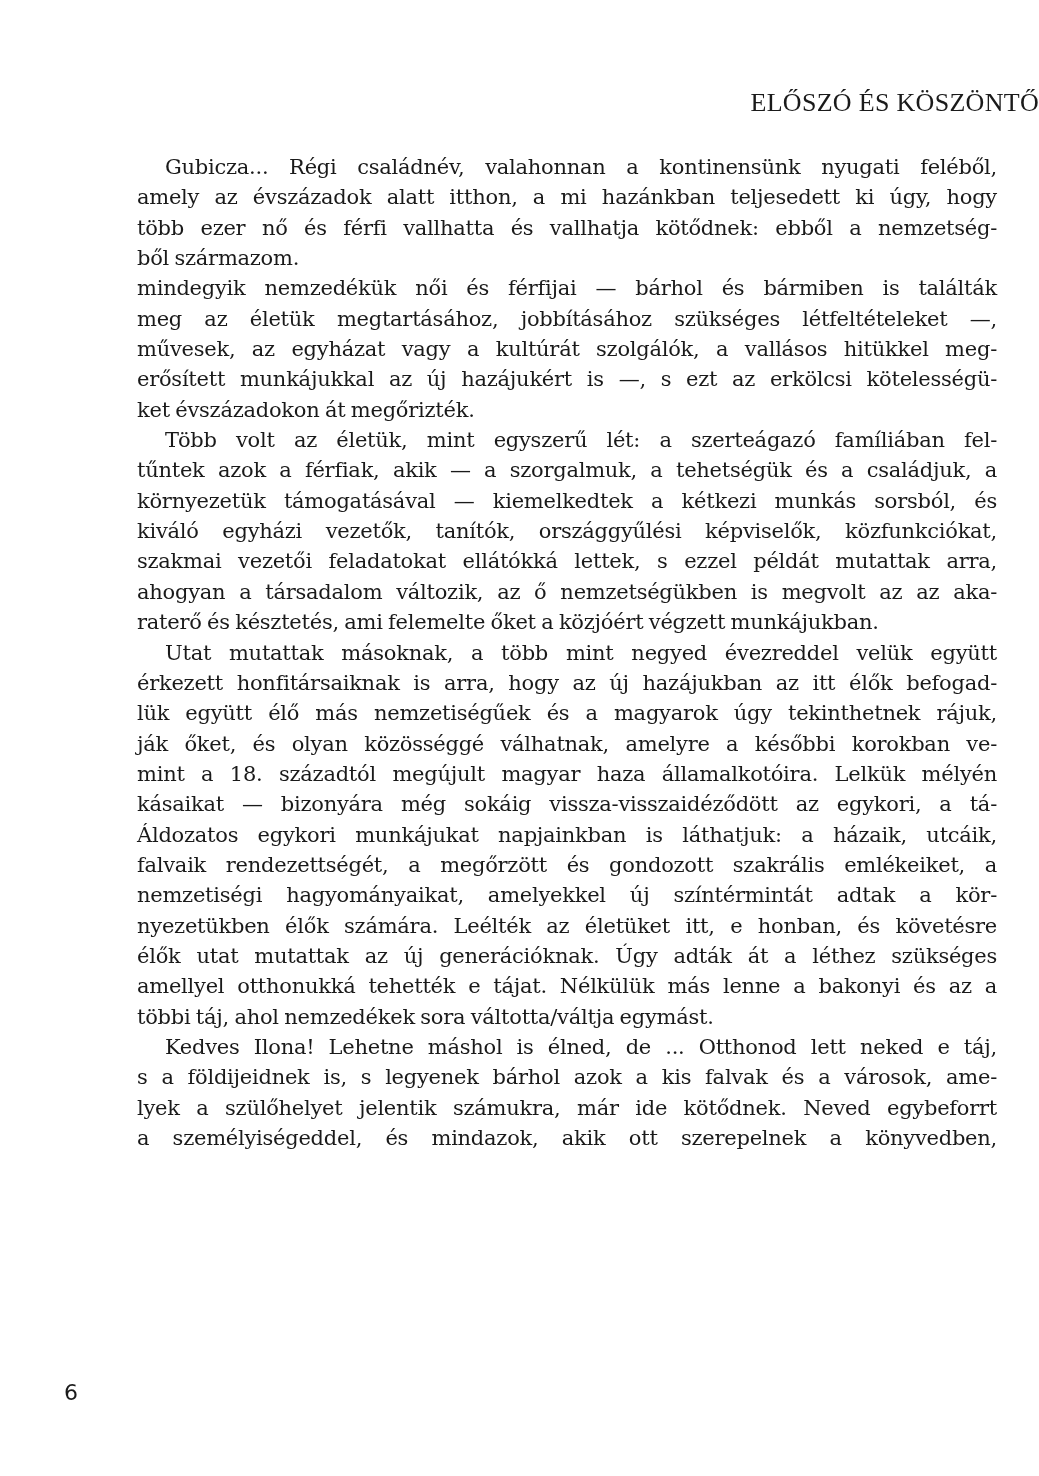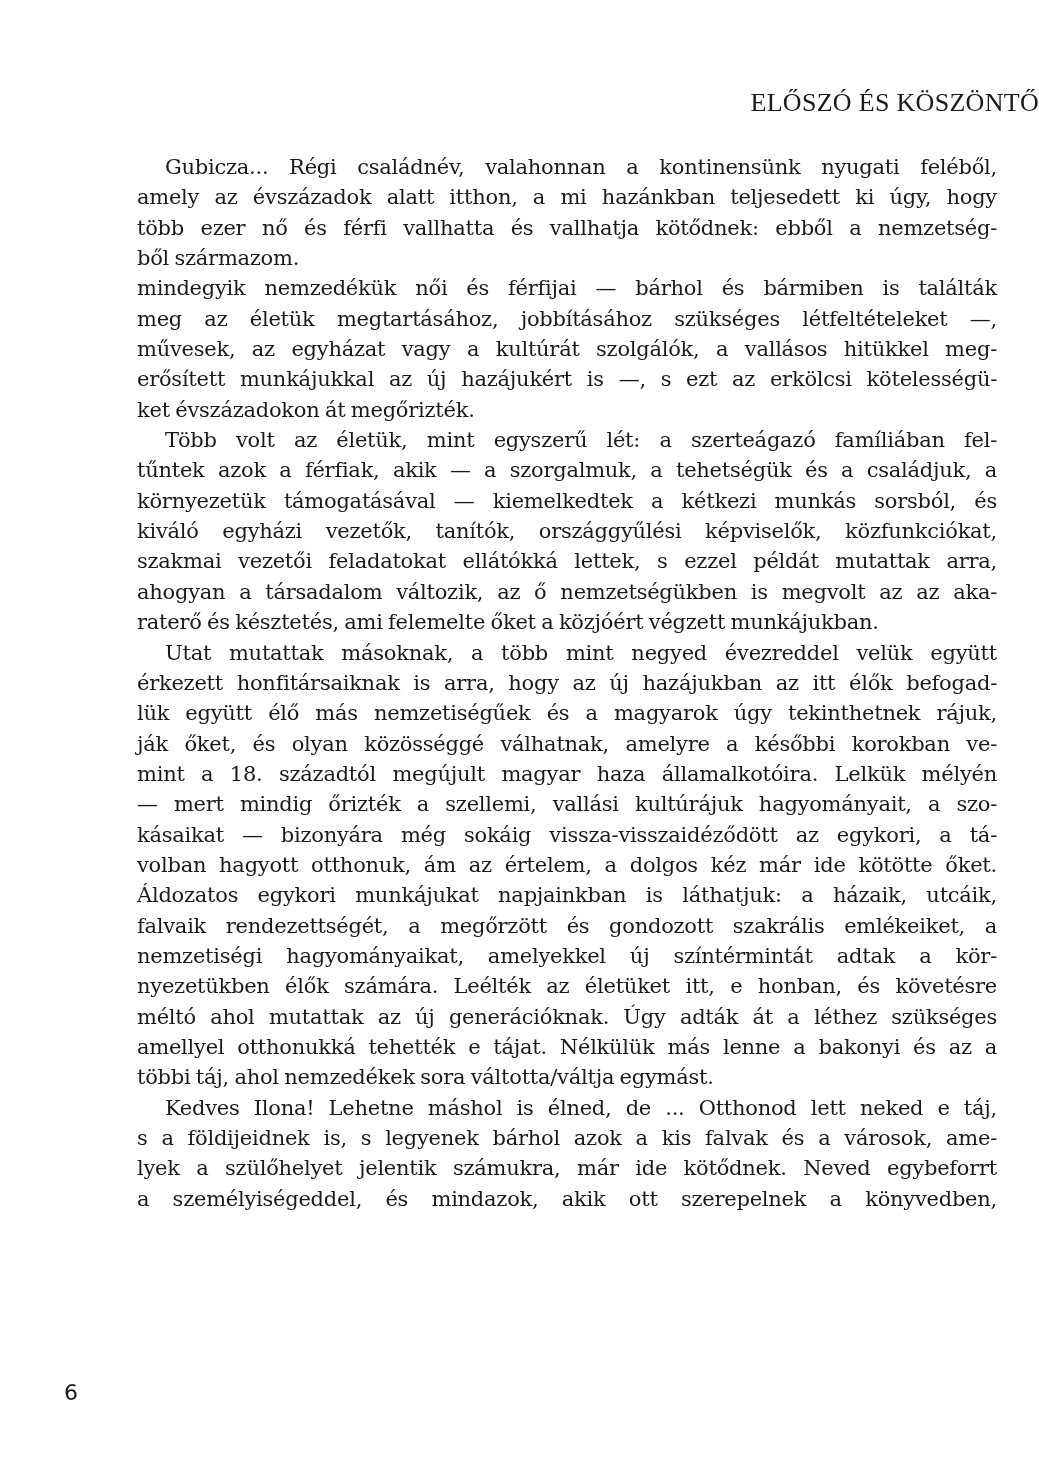--- a/index.html
+++ b/index.html
@@ -91,28 +91,26 @@
       <span class="line">ahogyan a társadalom változik, az ő nemzetségükben is megvolt az az aka-</span>
       <span class="line last">raterő és késztetés, ami felemelte őket a közjóért végzett munkájukban.</span>
     </div>
 
     <div>
       <span class="line indent">Utat mutattak másoknak, a több mint negyed évezreddel velük együtt</span>
       <span class="line">érkezett honfitársaiknak is arra, hogy az új hazájukban az itt élők befogad-</span>
       <span class="line">lük együtt élő más nemzetiségűek és a magyarok úgy tekinthetnek rájuk,</span>
       <span class="line">ják őket, és olyan közösséggé válhatnak, amelyre a későbbi korokban ve-</span>
       <span class="line">mint a 18. századtól megújult magyar haza államalkotóira. Lelkük mélyén</span>
-      <span class="line">— mert mindig őrizték a szellemi, vallási kultúrájuk hagyományait, a szo-</span>
       <span class="line">kásaikat — bizonyára még sokáig vissza-visszaidéződött az egykori, a tá-</span>
-      <span class="line">volban hagyott otthonuk, ám az értelem, a dolgos kéz már ide kötötte őket.</span>
       <span class="line">Áldozatos egykori munkájukat napjainkban is láthatjuk: a házaik, utcáik,</span>
       <span class="line">falvaik rendezettségét, a megőrzött és gondozott szakrális emlékeiket, a</span>
       <span class="line">nemzetiségi hagyományaikat, amelyekkel új színtérmintát adtak a kör-</span>
       <span class="line">nyezetükben élők számára. Leélték az életüket itt, e honban, és követésre</span>
-      <span class="line">méltó ahol mutattak az új generációknak. Úgy adták át a léthez szükséges</span>
+      <span class="line">élők utat mutattak az új generációknak. Úgy adták át a léthez szükséges</span>
       <span class="line">amellyel otthonukká tehették e tájat. Nélkülük más lenne a bakonyi és az a</span>
       <span class="line last">többi táj, ahol nemzedékek sora váltotta/váltja egymást.</span>
     </div>
 
     <div>
       <span class="line indent">Kedves Ilona! Lehetne máshol is élned, de ... Otthonod lett neked e táj,</span>
       <span class="line">s a földijeidnek is, s legyenek bárhol azok a kis falvak és a városok, ame-</span>
       <span class="line">lyek a szülőhelyet jelentik számukra, már ide kötődnek. Neved egybeforrt</span>
       <span class="line">a személyiségeddel, és mindazok, akik ott szerepelnek a könyvedben,</span>
     </div>

